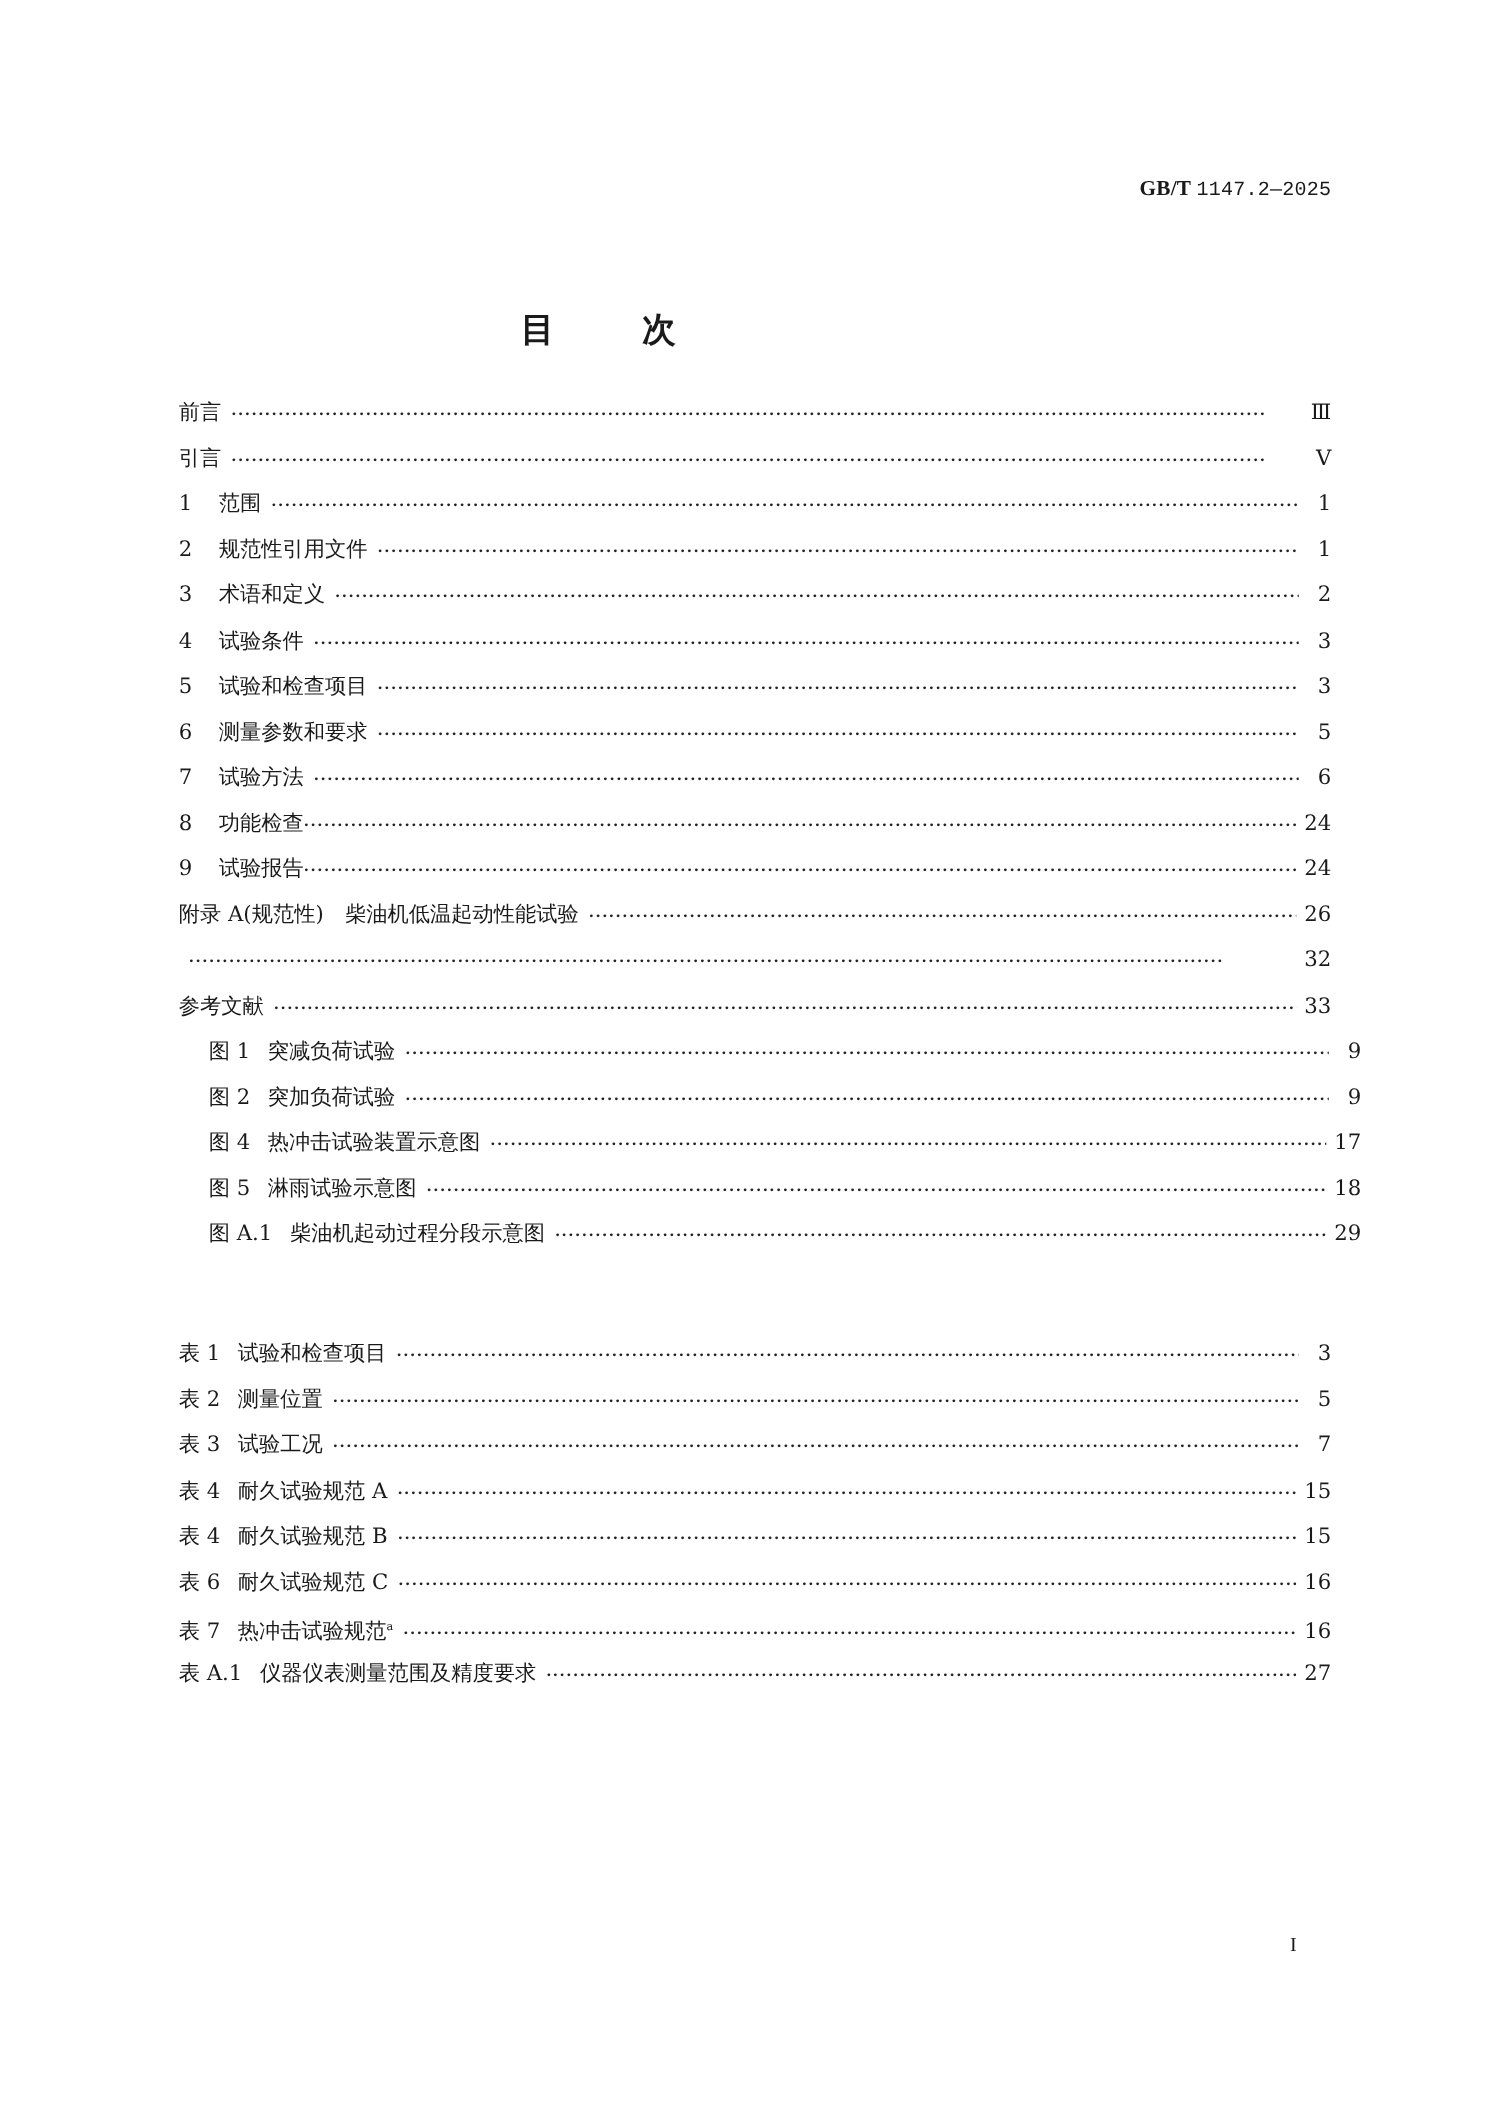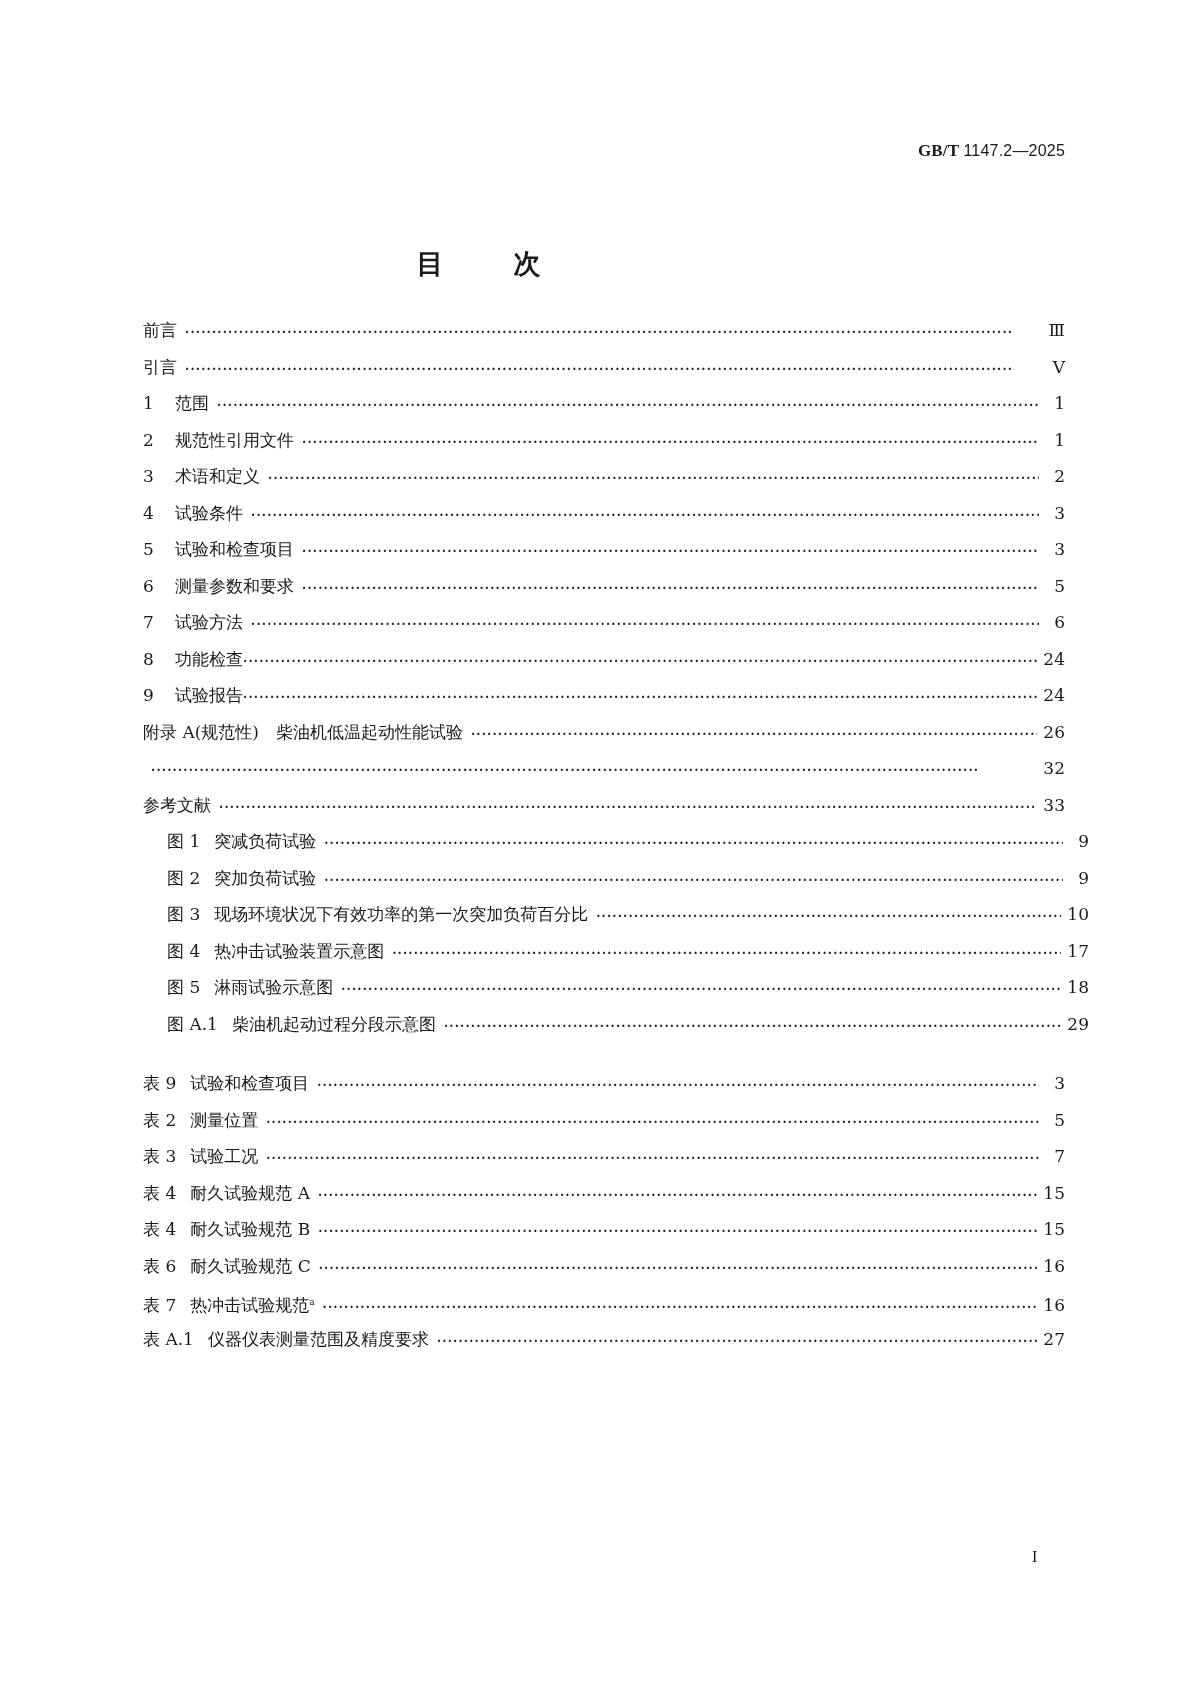--- a/index.html
+++ b/index.html
@@ -6,21 +6,21 @@
   body {
     width: 1191px; height: 1685px; position: relative; overflow: hidden;
     font-family: "DejaVu Serif", "Liberation Serif", serif;
     color: #1a1a1a;
   }
   .std-code {
     position: absolute; top: 141px; right: 126px;
     font-size: 17px; font-weight: bold; letter-spacing: 0.2px;
     font-family: "Liberation Serif", "DejaVu Serif", serif;
   }
-  .std-code .num { font-family: Liberation Sans, sans-serif; font-weight: normal; font-size: 16px; }
+  .std-code .num { font-family: Liberation Mono, monospace; font-weight: normal; font-size: 16px; }
   .title {
     position: absolute; top: 246px; left: 0; width: 957px; text-align: center;
     font-family: "DejaVu Sans", sans-serif; font-weight: bold; font-size: 27px;
     letter-spacing: 0;
   }
   .title span { display: inline-block; }
   .title .gap { width: 70px; }
   .toc { position: absolute; left: 143px; width: 922px; }
   .row {
     display: flex; align-items: baseline; height: 36.5px; line-height: 36.5px;
@@ -133,43 +133,38 @@
       <span class="label"><span class="fnum">图 1</span><span>突减负荷试验</span></span>
       <span class="dots"></span>
       <span class="page">9</span>
     </div>
     <div class="row">
       <span class="label"><span class="fnum">图 2</span><span>突加负荷试验</span></span>
       <span class="dots"></span>
       <span class="page">9</span>
     </div>
     <div class="row">
-      <span class="label"><span class="fnum">图 3</span><span>现场环境状况下有效功率的第一次突加负荷百分比</span></span>
-      <span class="dots"></span>
-      <span class="page">10</span>
-    </div>
-    <div class="row">
       <span class="label"><span class="fnum">图 4</span><span>热冲击试验装置示意图</span></span>
       <span class="dots"></span>
       <span class="page">17</span>
     </div>
     <div class="row">
       <span class="label"><span class="fnum">图 5</span><span>淋雨试验示意图</span></span>
       <span class="dots"></span>
       <span class="page">18</span>
     </div>
     <div class="row">
       <span class="label"><span class="fnum">图 A.1</span><span>柴油机起动过程分段示意图</span></span>
       <span class="dots"></span>
       <span class="page">29</span>
     </div>
   </div>
 <div class="toc" id="toc-tables" style="top:1065px;">
     <div class="row">
-      <span class="label"><span class="fnum">表 9</span><span>试验和检查项目</span></span>
+      <span class="label"><span class="fnum">表 1</span><span>试验和检查项目</span></span>
       <span class="dots"></span>
       <span class="page">3</span>
     </div>
     <div class="row">
       <span class="label"><span class="fnum">表 2</span><span>测量位置</span></span>
       <span class="dots"></span>
       <span class="page">5</span>
     </div>
     <div class="row">
       <span class="label"><span class="fnum">表 3</span><span>试验工况</span></span>

